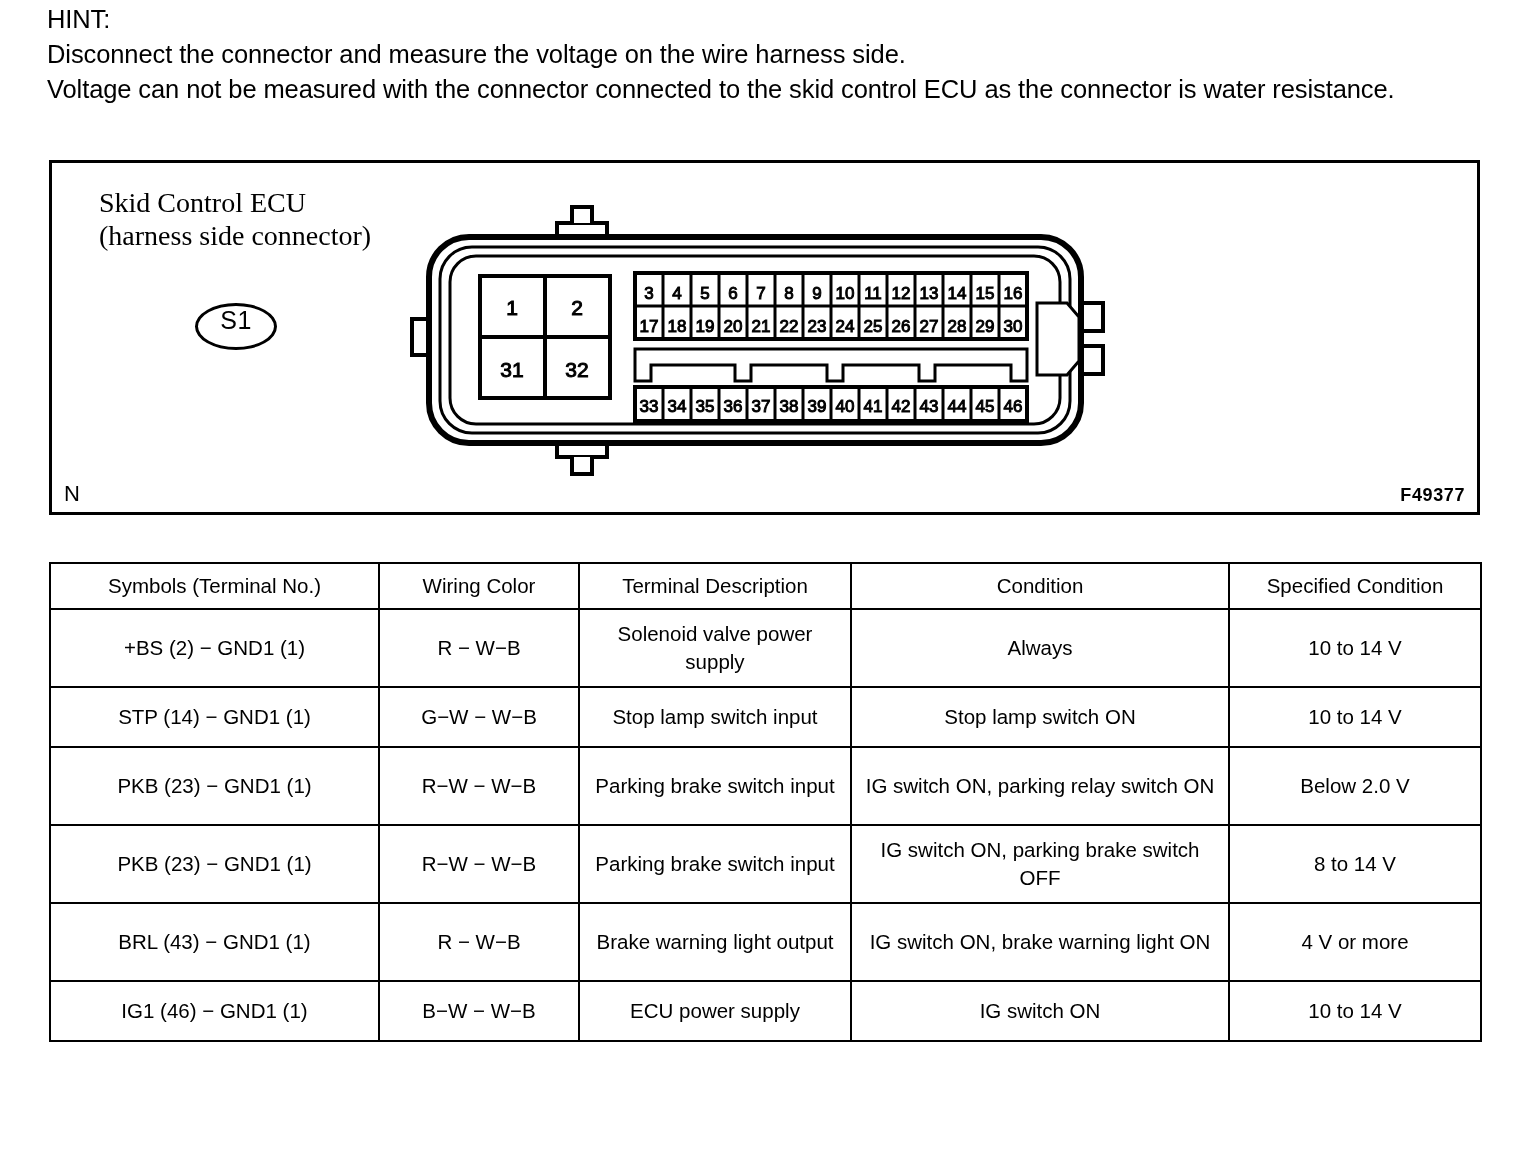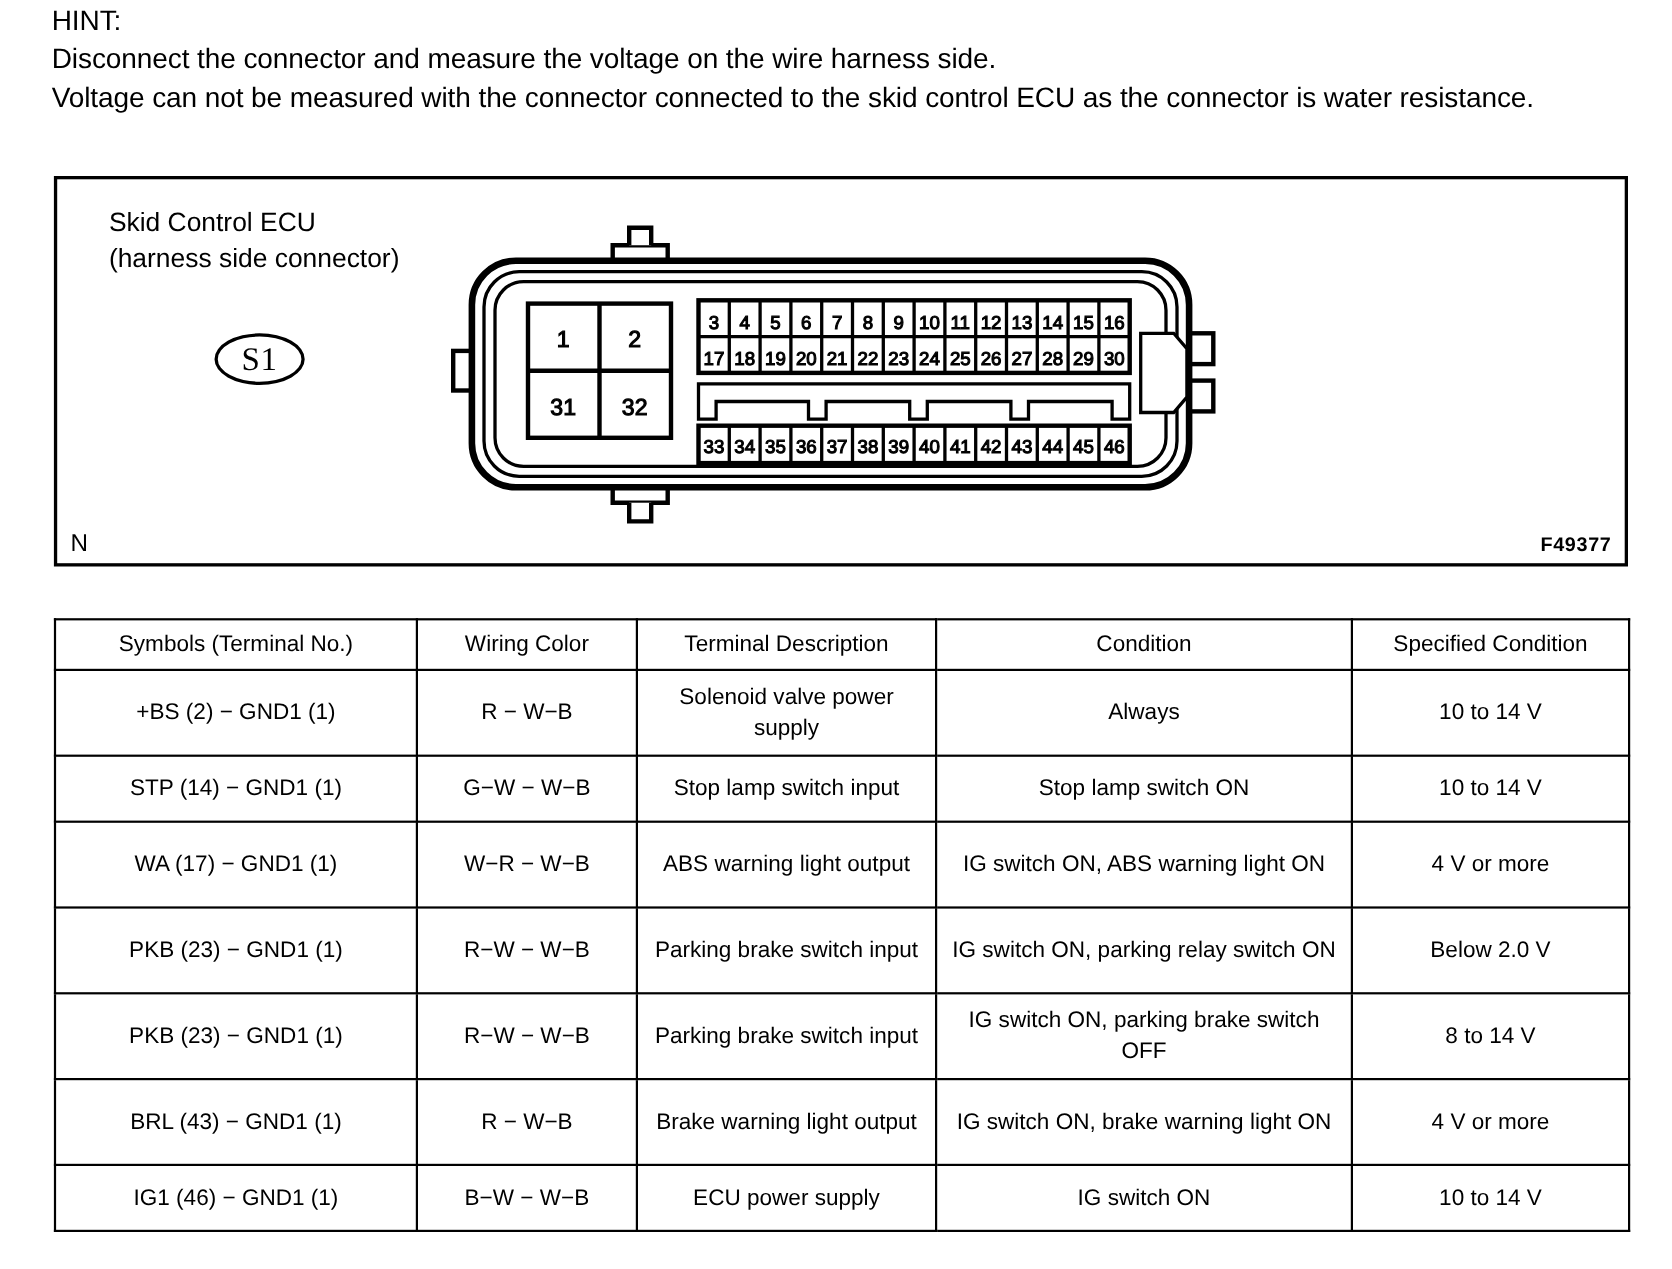--- a/index.html
+++ b/index.html
@@ -36,38 +36,38 @@
     top: 160px;
     width: 1431px;
     height: 355px;
     border: 3px solid #000;
     background: #fff;
   }
   #fig-title {
     position: absolute;
     left: 47px;
     top: 23px;
-    font-size: 24px;
+    font-size: 28px;
     line-height: 33px;
     white-space: pre-line;
+    font-family: Liberation Serif, serif;
   }
   #s1-badge {
     position: absolute;
     left: 143px;
     top: 140px;
     width: 82px;
     height: 47px;
     border: 3px solid #000;
     border-radius: 50%;
     display: flex;
-    align-items: center;
+    align-items: flex-start;
     justify-content: center;
-    font-size: 30px;
+    font-size: 25px;
     letter-spacing: 0.5px;
-    font-family: Liberation Serif, serif;
   }
   #fig-n {
     position: absolute;
     left: 12px;
     bottom: 5px;
     font-size: 22px;
   }
   #fig-id {
     position: absolute;
     right: 12px;
@@ -311,27 +311,20 @@
         <td>10 to 14 V</td>
       </tr>
       <tr>
         <td>STP (14) − GND1 (1)</td>
         <td>G−W − W−B</td>
         <td>Stop lamp switch input</td>
         <td>Stop lamp switch ON</td>
         <td>10 to 14 V</td>
       </tr>
       <tr class="tall">
-        <td>WA (17) − GND1 (1)</td>
-        <td>W−R − W−B</td>
-        <td>ABS warning light output</td>
-        <td>IG switch ON, ABS warning light ON</td>
-        <td>4 V or more</td>
-      </tr>
-      <tr class="tall">
         <td>PKB (23) − GND1 (1)</td>
         <td>R−W − W−B</td>
         <td>Parking brake switch input</td>
         <td>IG switch ON, parking relay switch ON</td>
         <td>Below 2.0 V</td>
       </tr>
       <tr class="tall">
         <td>PKB (23) − GND1 (1)</td>
         <td>R−W − W−B</td>
         <td>Parking brake switch input</td>

